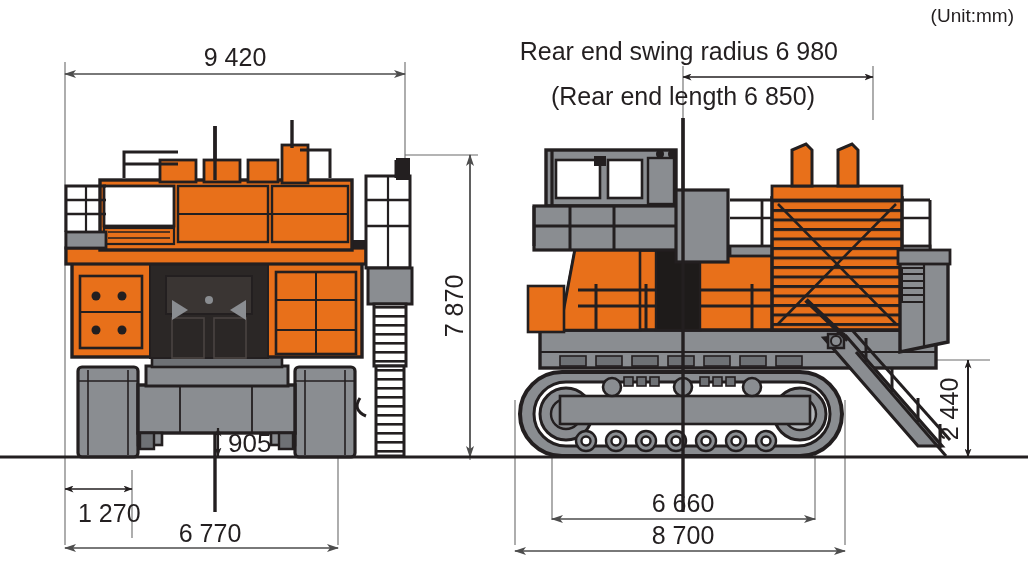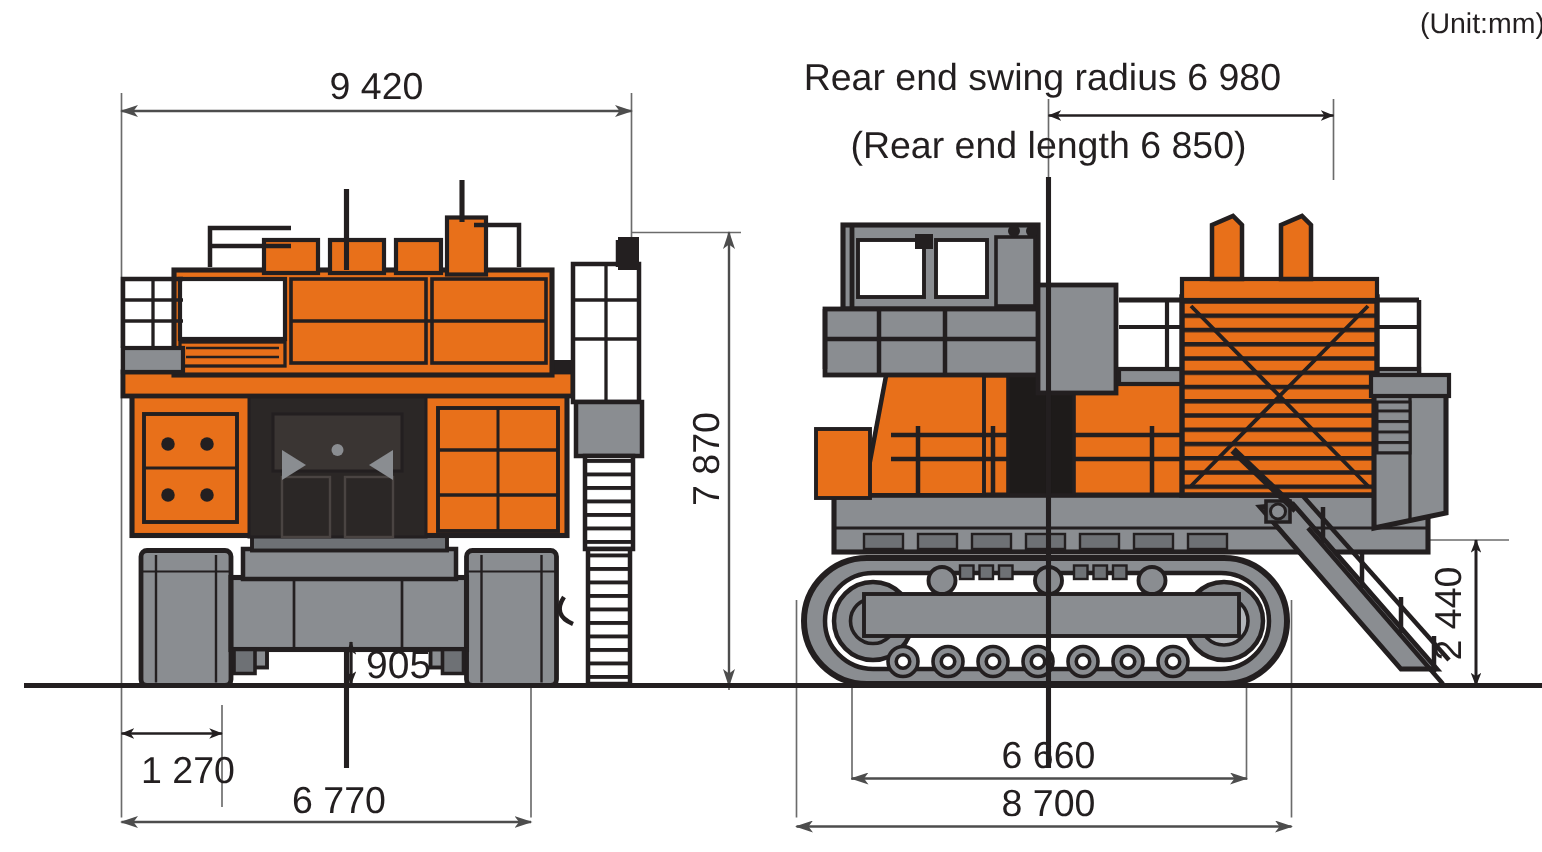--- a/index.html
+++ b/index.html
@@ -1,18 +1,18 @@
 <!DOCTYPE html>
 <html><head>
 <meta charset="utf-8">
 <style>
   html,body{margin:0;padding:0;background:#ffffff;}
   body{width:1028px;height:568px;position:relative;overflow:hidden;
        font-family:"Liberation Sans", sans-serif;color:#1a1a1a;}
-  #stage{position:absolute;left:16px;top:0;width:840px;height:568px;}
+  #stage{position:absolute;left:0;top:0;width:840px;height:568px;}
   svg{display:block;}
   .dimtext{font-family:"Liberation Sans", sans-serif;fill:#231f20;}
 </style>
 </head>
 <body>
 
 <div id="stage">
 <svg width="1028" height="568" viewBox="0 0 1028 568" xmlns="http://www.w3.org/2000/svg">
 
   <defs>

